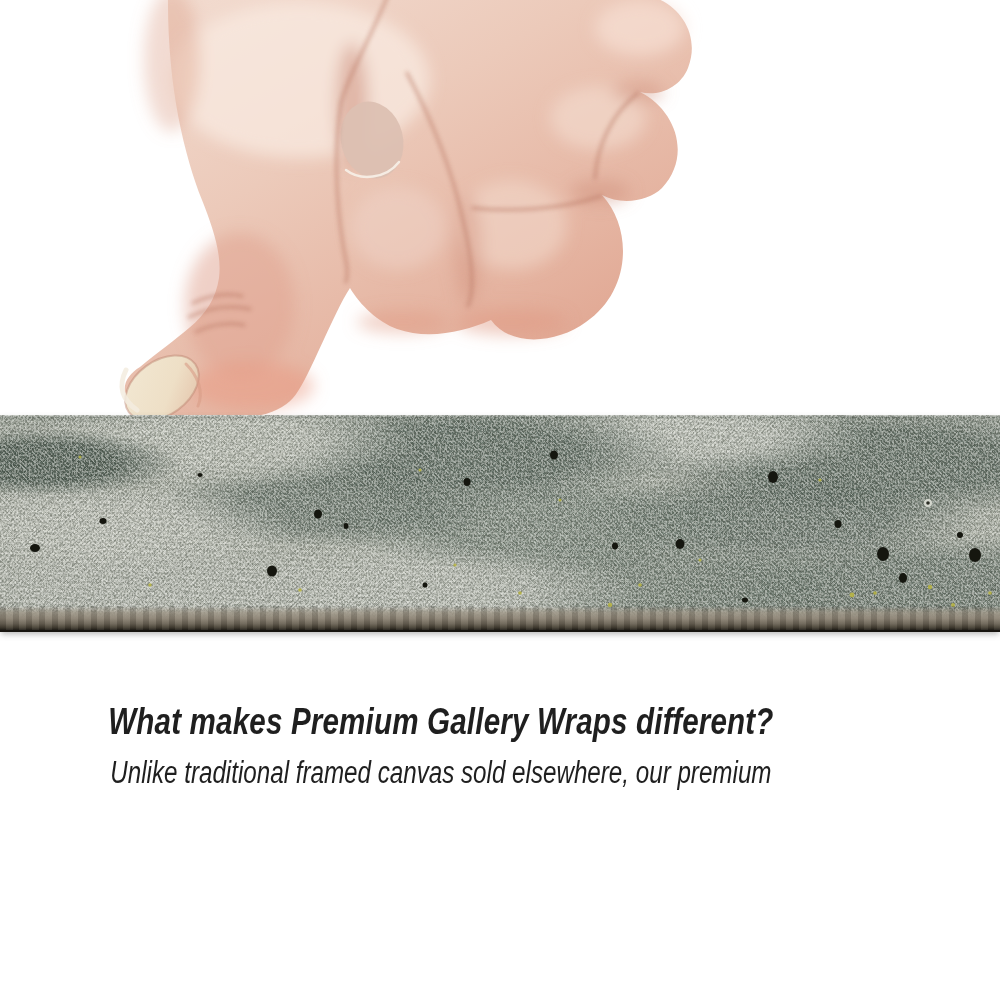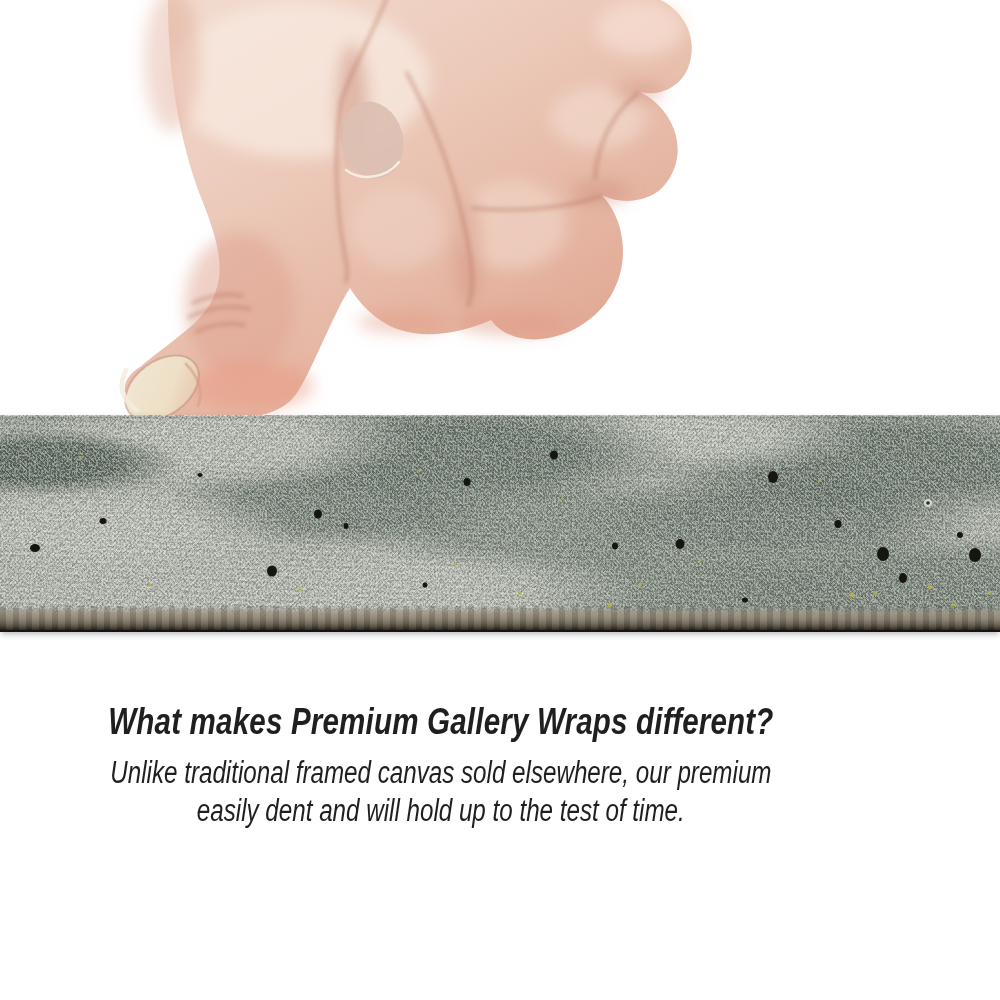--- a/index.html
+++ b/index.html
@@ -209,17 +209,15 @@
     </svg>
     <div class="canvas-bottom-edge"></div>
   </div>
 
   <div class="info">
     <h1>
       <span class="squeeze h">What makes Premium Gallery Wraps different?</span>
     </h1>
     <p>
       <span class="squeeze">Unlike traditional framed canvas sold elsewhere, our premium</span></p>
-    <p>
-      <span class="squeeze">easily dent and will hold up to the test of time.</span></p>
   </div>
 
 </div>
 
 </body></html>

